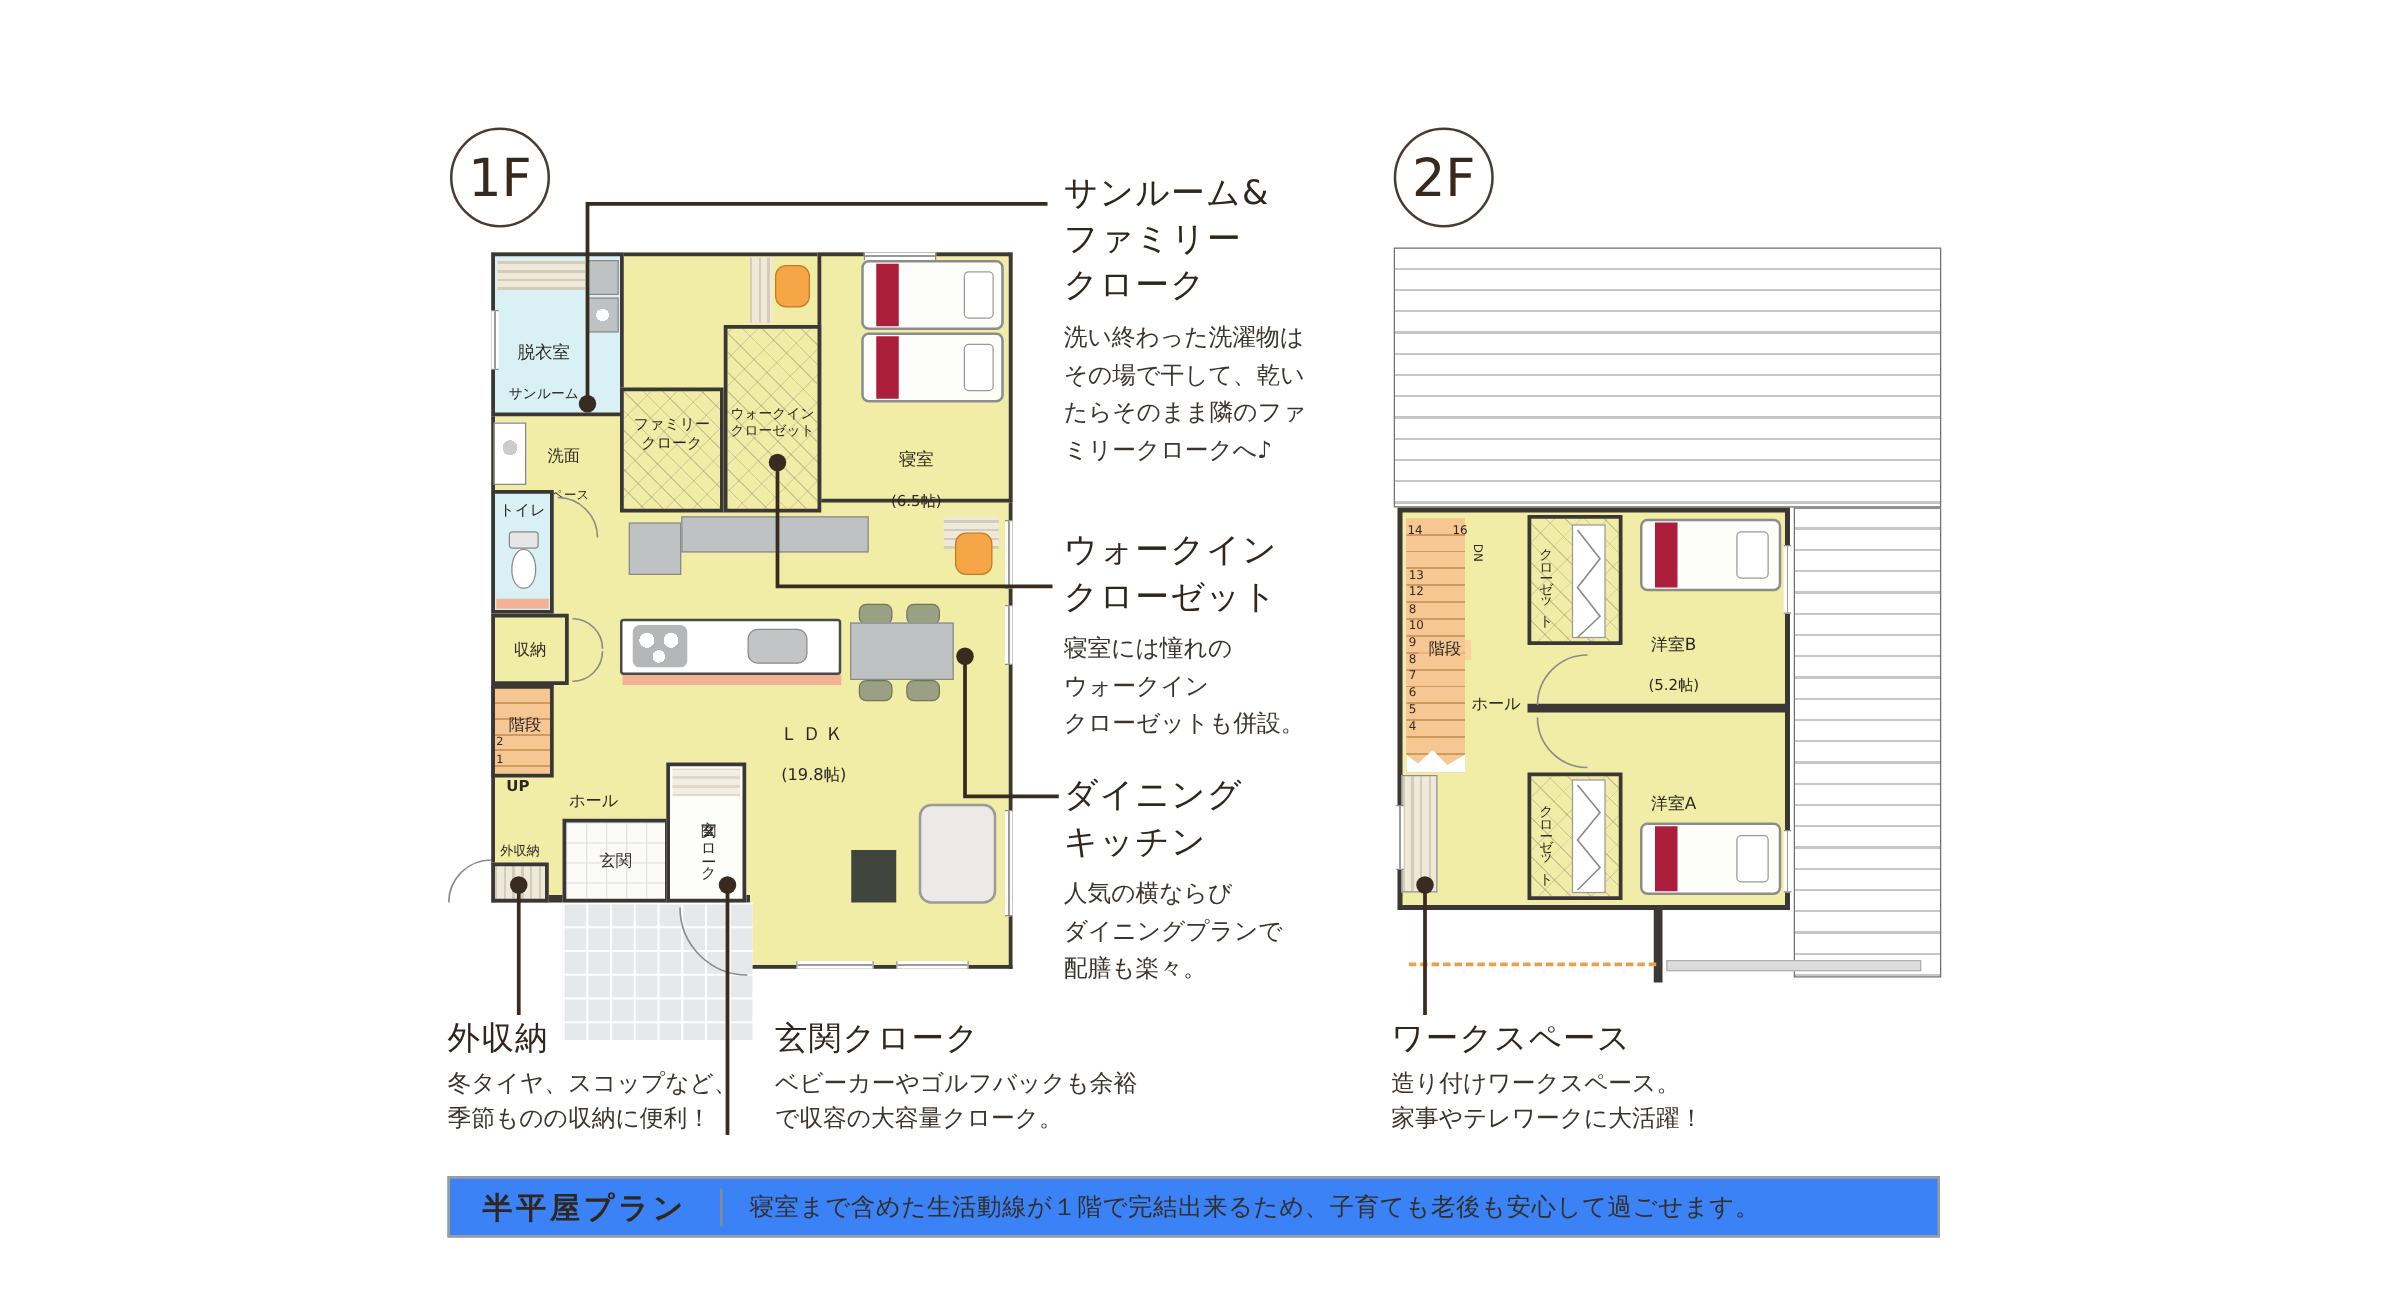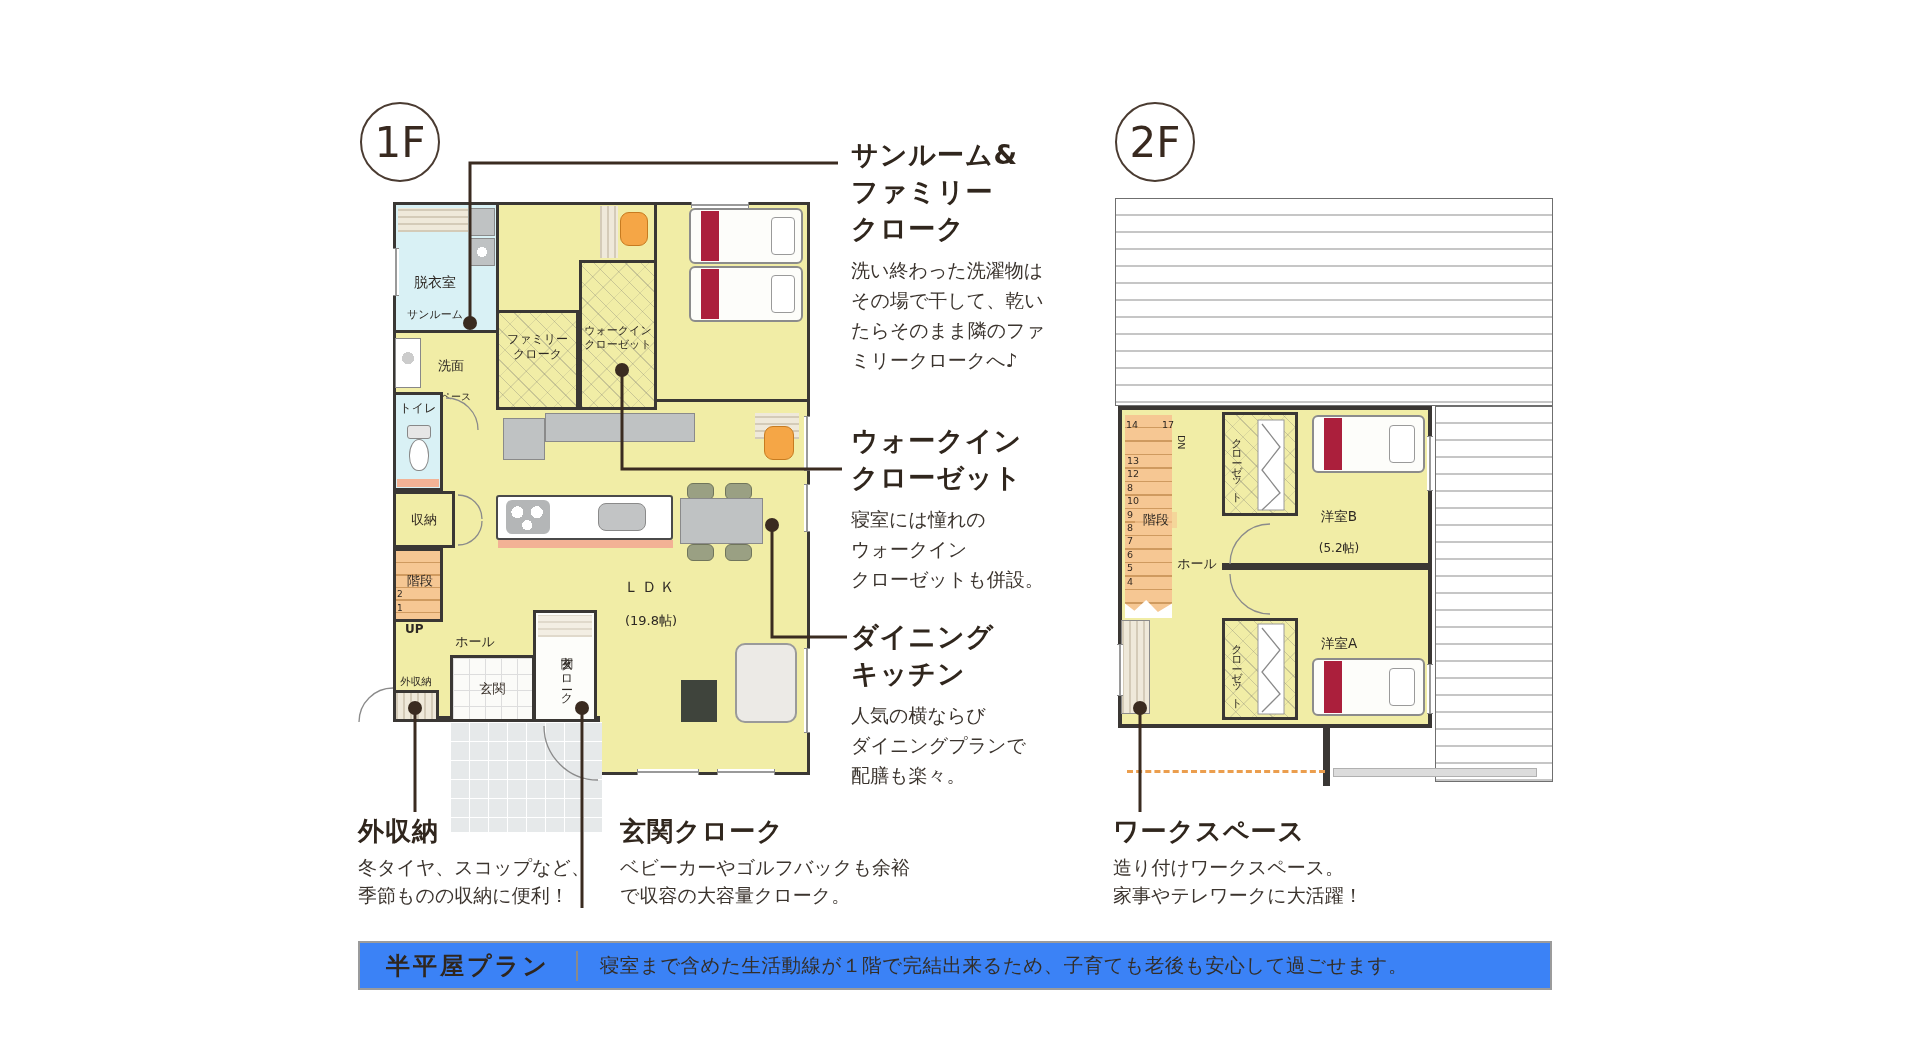--- a/index.html
+++ b/index.html
@@ -24,21 +24,21 @@
   .ochair{position:absolute;background:var(--chair-orange,#f5a646);border:1.5px solid #c77b20;border-radius:9px}
   .grayfurn{position:absolute;background:var(--furniture-gray,#bfc2c3);border:1px solid #8a8a8a}
   .porch{position:absolute;background-color:var(--porch-gray,#e6e9ea);background-image:linear-gradient(#fff 1.5px,transparent 1.5px),linear-gradient(90deg,#fff 1.5px,transparent 1.5px);background-size:19px 19px}
   .tile{background-color:#fbfbf8;background-image:linear-gradient(#ddd 1px,transparent 1px),linear-gradient(90deg,#ddd 1px,transparent 1px);background-size:16px 16px}
   .steps1{background:repeating-linear-gradient(180deg,var(--stairs-peach,#f6c793) 0 11px,#cf9a5f 11px 12.5px)}
   .steps2{background:repeating-linear-gradient(180deg,var(--stairs-peach,#f6c793) 0 12px,#cf9a5f 12px 13.5px)}
   .roof{position:absolute;background:repeating-linear-gradient(180deg,#ffffff 0 15px,var(--roof-line-gray,#c6c6c6) 15px 17px);border:1.5px solid #6f6f6f}
   .wallseg{position:absolute;background:var(--wall,#3a3734)}
   .circle-label{position:absolute;width:80px;height:80px;border:2.5px solid #4a3b31;border-radius:50%;display:flex;align-items:center;justify-content:center;font-size:42px;color:#38291f;background:#fff}
   .annot{position:absolute;color:var(--title-text,#30261d)}
-  .annot .t{font-size:27px;font-weight:700;line-height:37px;white-space:pre-line;letter-spacing:1px}
+  .annot .t{font-size:27px;font-weight:400;line-height:37px;white-space:pre-line;letter-spacing:1px}
   .annot .b{font-size:19px;line-height:30px;margin-top:8px;white-space:pre-line;color:var(--body-text,#3b342e)}
   .annot.small .t{font-size:26px;line-height:34px}
   .annot.small .b{line-height:27.5px;margin-top:6px}
   .banner{position:absolute;left:358px;top:941px;width:1194px;height:49px;border:2px solid var(--banner-border,#9b9b9b);display:flex;align-items:center;background:#3b82f6}
   .banner .bt{font-size:24px;font-weight:700;padding:0 26px;letter-spacing:3px;color:#2f261e}
   .banner .bdiv{width:2px;height:30px;background:#8a8a8a}
   .banner .bb{font-size:19.5px;padding-left:22px;color:#332e29;letter-spacing:.5px}
   svg.overlay{position:absolute;inset:0;pointer-events:none}
 </style>
 </head>
@@ -76,20 +76,24 @@
 
     <div class="room yellow" style="left:261px;top:6px;width:156px;height:200px"></div>
     <div class="bed" style="left:296px;top:12px;width:114px;height:56px">
       <div class="stripe" style="left:10px"></div>
       <div class="pillow" style="right:6px;top:7px;width:24px;height:38px"></div>
     </div>
     <div class="bed" style="left:296px;top:70px;width:114px;height:56px">
       <div class="stripe" style="left:10px"></div>
       <div class="pillow" style="right:6px;top:7px;width:24px;height:38px"></div>
     </div>
+    <div class="lbl" style="left:285px;top:148px;width:110px">
+      <span style="display:block;font-size:14px">寝室</span>
+      <span style="display:block;font-size:12px">(6.5帖)</span>
+    </div>
 
     <div class="room yellow hatchd" style="left:103px;top:114px;width:83px;height:100px"></div>
     <div class="lbl" style="left:103px;top:136px;width:83px;font-size:12px">ファミリー
 クローク</div>
     <div class="room yellow hatchd" style="left:186px;top:64px;width:78px;height:150px"></div>
     <div class="lbl" style="left:186px;top:128px;width:78px;font-size:11px">ウォークイン
 クローゼット</div>
 
     <div class="grayfurn" style="left:152px;top:217px;width:150px;height:29px"></div>
     <div class="grayfurn" style="left:110px;top:222px;width:42px;height:42px"></div>
@@ -166,21 +170,21 @@
   <div class="abs" style="left:1115px;top:196px;width:440px;height:600px">
 
     <div class="roof" style="left:0;top:2px;width:438px;height:208px"></div>
     <div class="roof" style="left:320px;top:210px;width:118px;height:376px"></div>
 
     <div class="room yellow" style="left:3px;top:210px;width:314px;height:322px;border-width:4px"></div>
 
     <div class="abs steps2" style="left:10px;top:219px;width:47px;height:203px"></div>
     <div class="abs" style="left:10px;top:398px;width:47px;height:24px;background:#fff;clip-path:polygon(0 40%,20% 70%,45% 25%,70% 75%,100% 40%,100% 100%,0 100%)"></div>
     <div class="lbl" style="left:11px;top:223px;width:18px;font-size:9.5px;text-align:left">14</div>
-    <div class="lbl" style="left:47px;top:223px;width:18px;font-size:9.5px;text-align:left">17</div>
+    <div class="lbl" style="left:47px;top:223px;width:18px;font-size:9.5px;text-align:left">16</div>
     <div class="lbl vlbl" style="left:58px;top:232px;width:14px;height:28px;font-size:9.5px;letter-spacing:0">DN</div>
     <div class="abs" style="left:12px;top:258px;width:16px;height:134px;display:flex;flex-direction:column">
       <span style="font-size:9.5px;line-height:13.4px">13</span>
       <span style="font-size:9.5px;line-height:13.4px">12</span>
       <span style="font-size:9.5px;line-height:13.4px">8</span>
       <span style="font-size:9.5px;line-height:13.4px">10</span>
       <span style="font-size:9.5px;line-height:13.4px">9</span>
       <span style="font-size:9.5px;line-height:13.4px">8</span>
       <span style="font-size:9.5px;line-height:13.4px">7</span>
       <span style="font-size:9.5px;line-height:13.4px">6</span>

